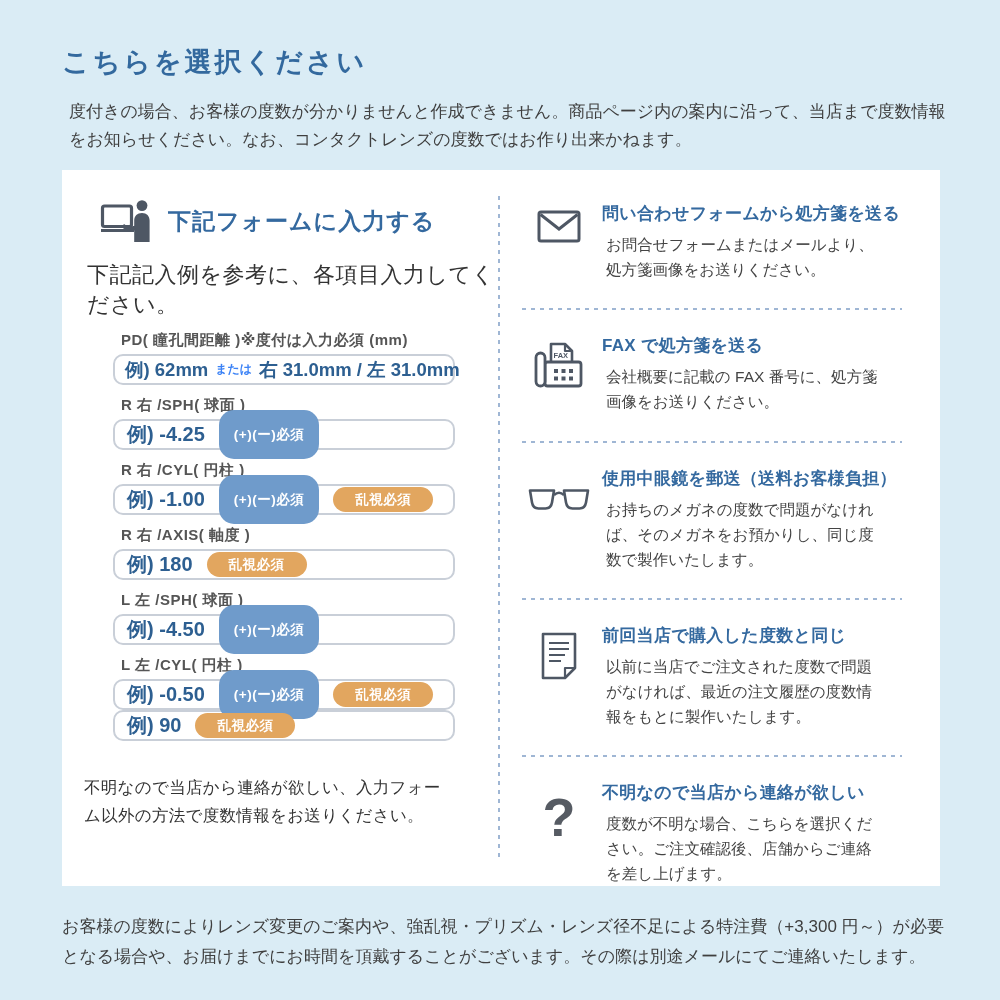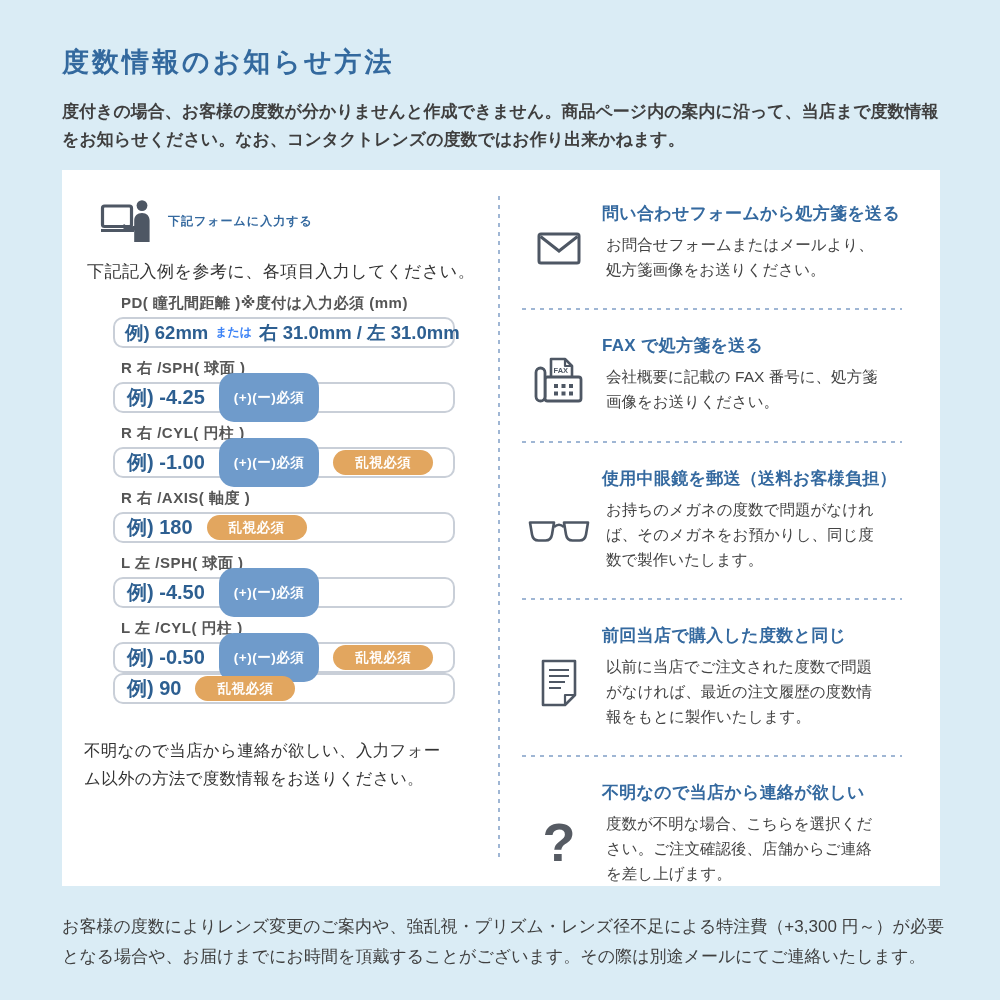--- a/index.html
+++ b/index.html
@@ -10,34 +10,34 @@
     font-family:"Liberation Sans","DejaVu Sans",sans-serif;
     color:#474747;
   }
   .container { padding:44px 60px 0 62px; }
 
   .page-title {
     margin:0 0 18px; font-size:27px; font-weight:bold;
     color:#33699e; letter-spacing:3px;
   }
   .page-intro {
-    margin:0; width:882px; font-size:17px; line-height:1.65; color:#3f3f3f;font-weight:bold;
+    margin:7px; width:882px; font-size:17px; line-height:1.65; color:#3f3f3f;
   }
 
   .panel {
     margin-top:16px; width:878px; height:716px; background:#ffffff;
     display:flex;
   }
 
   
   .col-left { width:436px; flex:none; }
   .form-header { display:flex; align-items:center; gap:16px; margin:30px 0 0 38px; }
   .form-header svg { width:52px; height:42px; flex:none; }
-  .form-title { font-size:12px; font-weight:bold; color:#34699f; letter-spacing:1px; }
-  .form-instruction { margin:18px 0 0 25px; font-size:17px; color:#333; letter-spacing:0.5px; }
+  .form-title { font-size:23px; font-weight:bold; color:#34699f; letter-spacing:1px; }
+  .form-instruction { margin:18px 0 0 25px; font-size:22px; color:#333; letter-spacing:0.5px; }
 
   .field-label {
     margin:12px 0 6px 59px; font-size:15px; line-height:16px;
     font-weight:bold; color:#555; letter-spacing:0.5px;
   }
   .field-box {
     margin-left:51px; width:342px; height:31px;
     border:2px solid #c9cfd8; border-radius:10px; background:#fff;
     display:flex; align-items:center; padding:0 12px; gap:14px; white-space:nowrap;
   }
@@ -65,39 +65,39 @@
   .h-divider {
     height:2px; margin:22px 10px 24px 6px;
     background-image:repeating-linear-gradient(to right,#9fb6d4 0 4px,transparent 4px 9px);
   }
 
   
   .col-right { flex:1; padding:32px 28px 0 16px; }
   .method { display:flex; }
   .method-icon {
     width:86px; flex:none; display:flex; justify-content:center;
-    align-items:center; padding-top:8px; color:#4e5764;
+    align-items:flex-start; padding-top:8px; color:#4e5764;
   }
   .method-body { flex:1; }
   .method-title { margin:0 0 7px; font-size:17px; font-weight:bold; color:#34699f; letter-spacing:0.3px; }
   .method-text { margin:4px; max-width:276px; font-size:15.5px; line-height:1.62; color:#444; }
   .q-mark { font-size:54px; font-weight:bold; color:#565b63; line-height:0.9; font-family:"Liberation Sans",sans-serif; }
 
   
   .page-footer {
     margin:26px 0 0; width:888px;
     font-size:17px; line-height:1.75; color:#3f3f3f;
   }
 </style>
 </head>
 <body>
 
 <div class="container">
 
-  <h1 class="page-title">度数情報のお知らせ方法</h1>
+  <h1 class="page-title">こちらを選択ください</h1>
   <p class="page-intro">度付きの場合、お客様の度数が分かりませんと作成できません。商品ページ内の案内に沿って、当店まで度数情報をお知らせください。なお、コンタクトレンズの度数ではお作り出来かねます。</p>
 
   <div class="panel">
 
     <div class="col-left">
 
       <div class="form-header">
         <svg viewBox="0 0 52 42" aria-hidden="true">
           <rect x="2.5" y="6" width="29" height="20.5" rx="2" fill="none" stroke="#4e5764" stroke-width="3.2"></rect>
           <path d="M1 30.5 h33" stroke="#4e5764" stroke-width="3.2" fill="none"></path>

